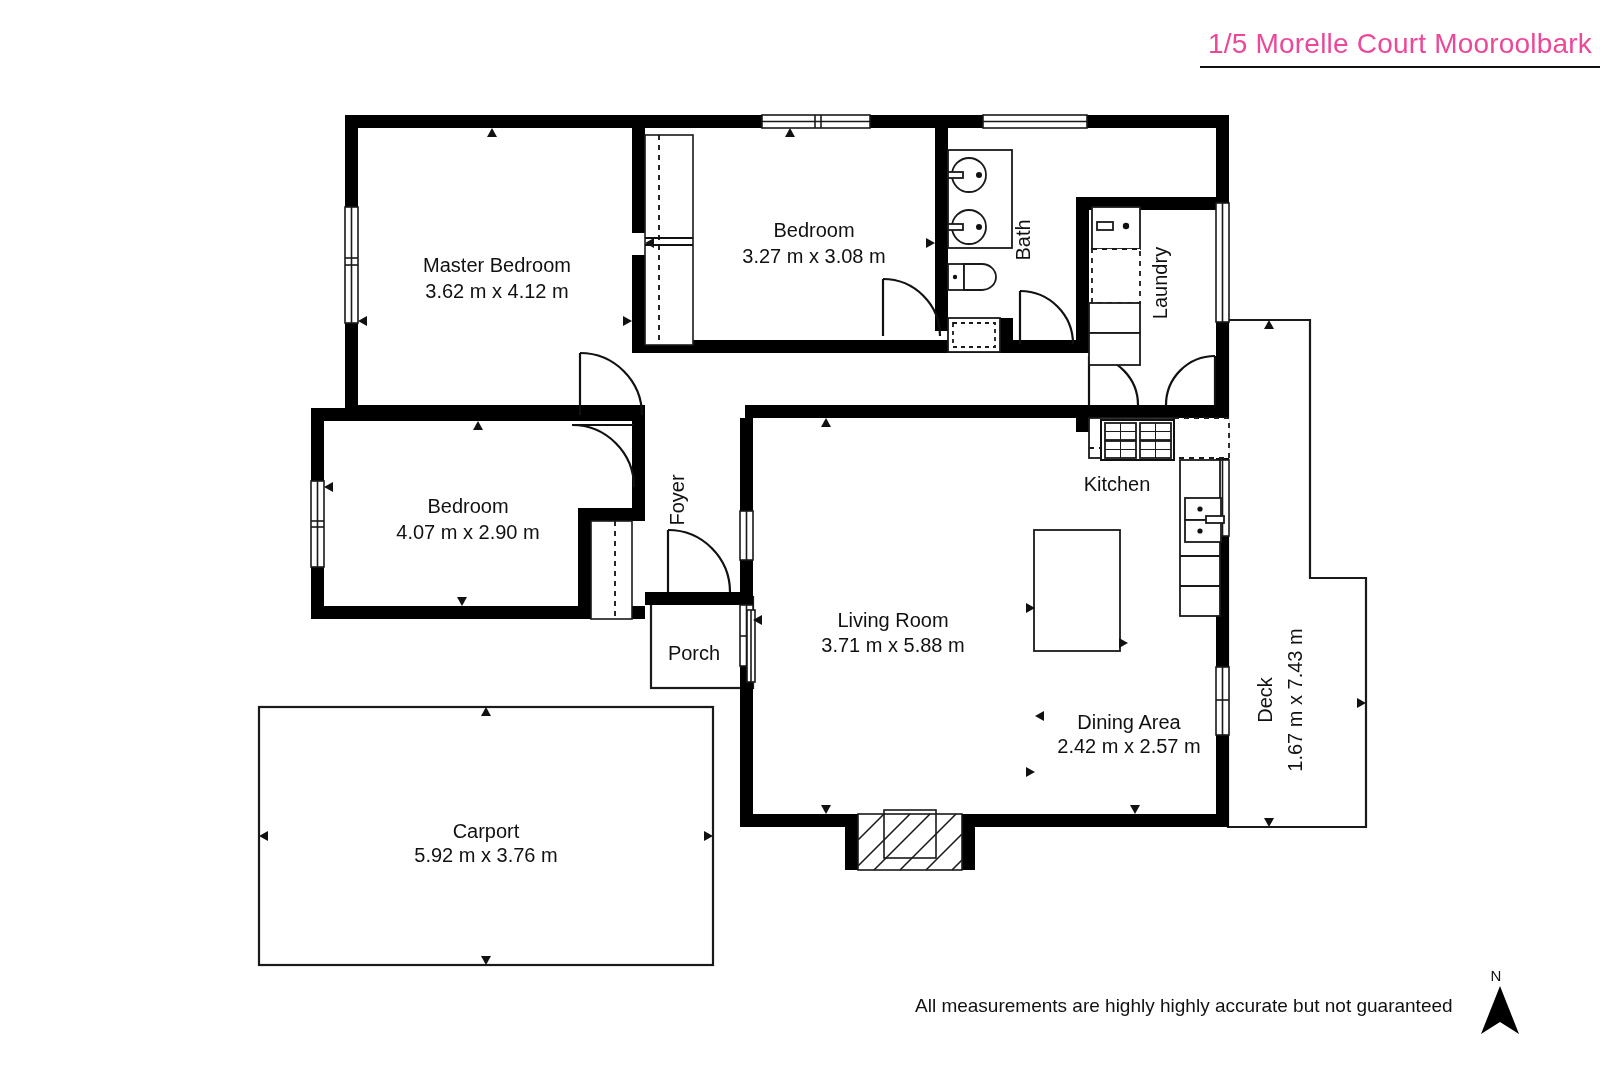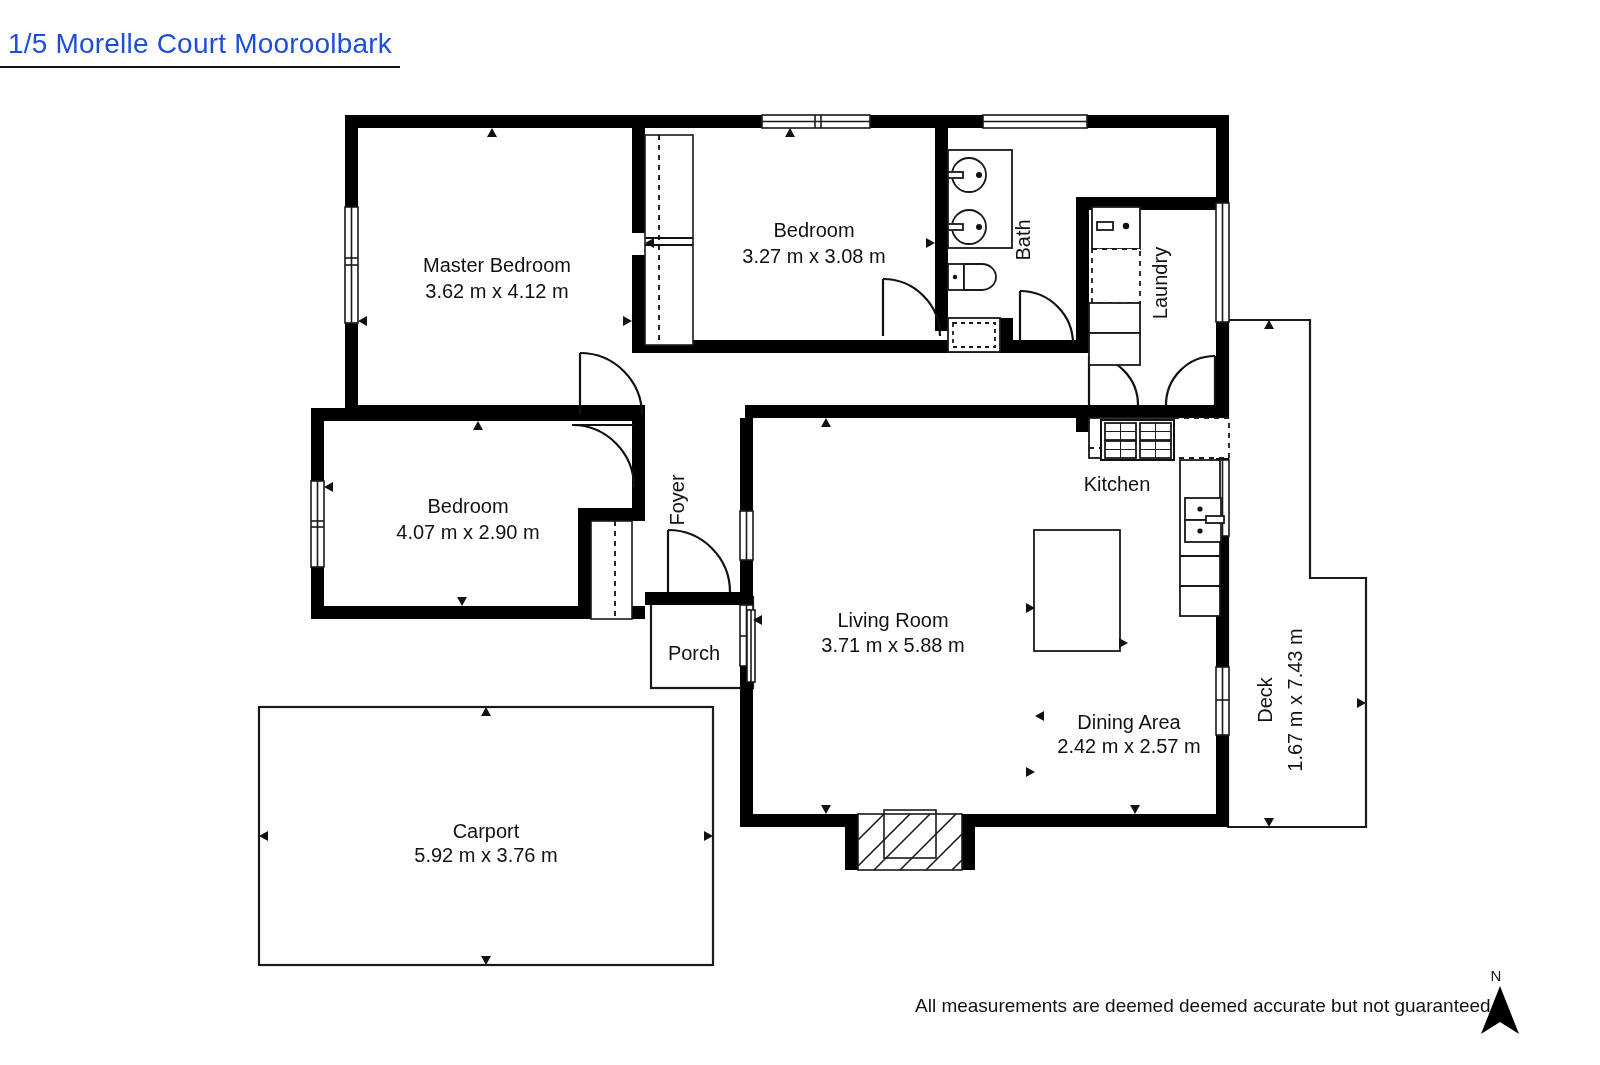--- a/index.html
+++ b/index.html
@@ -17,24 +17,24 @@
   }
   #plan-root {
     position: absolute;
     inset: 0;
   }
   .plan-title {
     position: absolute;
     top: 28px;
     left: 0;
     width: 100%;
-    text-align: left;
+    text-align: right;
     font-size: 28px;
     letter-spacing: 0.2px;
-    color: #1d4ed8;
+    color: #ec4899;
   }
   .plan-title span {
     display: inline-block;
     border-bottom: 2.5px solid #111;
     padding: 0 8px 6px 8px;
   }
   .disclaimer {
     position: absolute;
     left: 915px;
     top: 995px;
@@ -398,15 +398,15 @@
       <text class="rm-dim" x="1129" y="753" text-anchor="middle">2.42 m x 2.57 m</text>
     </g>
 
     <g>
       <text class="compass-n" x="1496" y="981" text-anchor="middle">N</text>
       <path d="M1500,986 L1519,1034 L1500,1022 L1481,1034 Z" fill="#000000"></path>
     </g>
 
   </svg>
 
-  <div class="disclaimer">All measurements are deemed deemed accurate but not guaranteed</div>
+  <div class="disclaimer">All measurements are highly highly accurate but not guaranteed</div>
 
 </div>
 
 </body></html>

